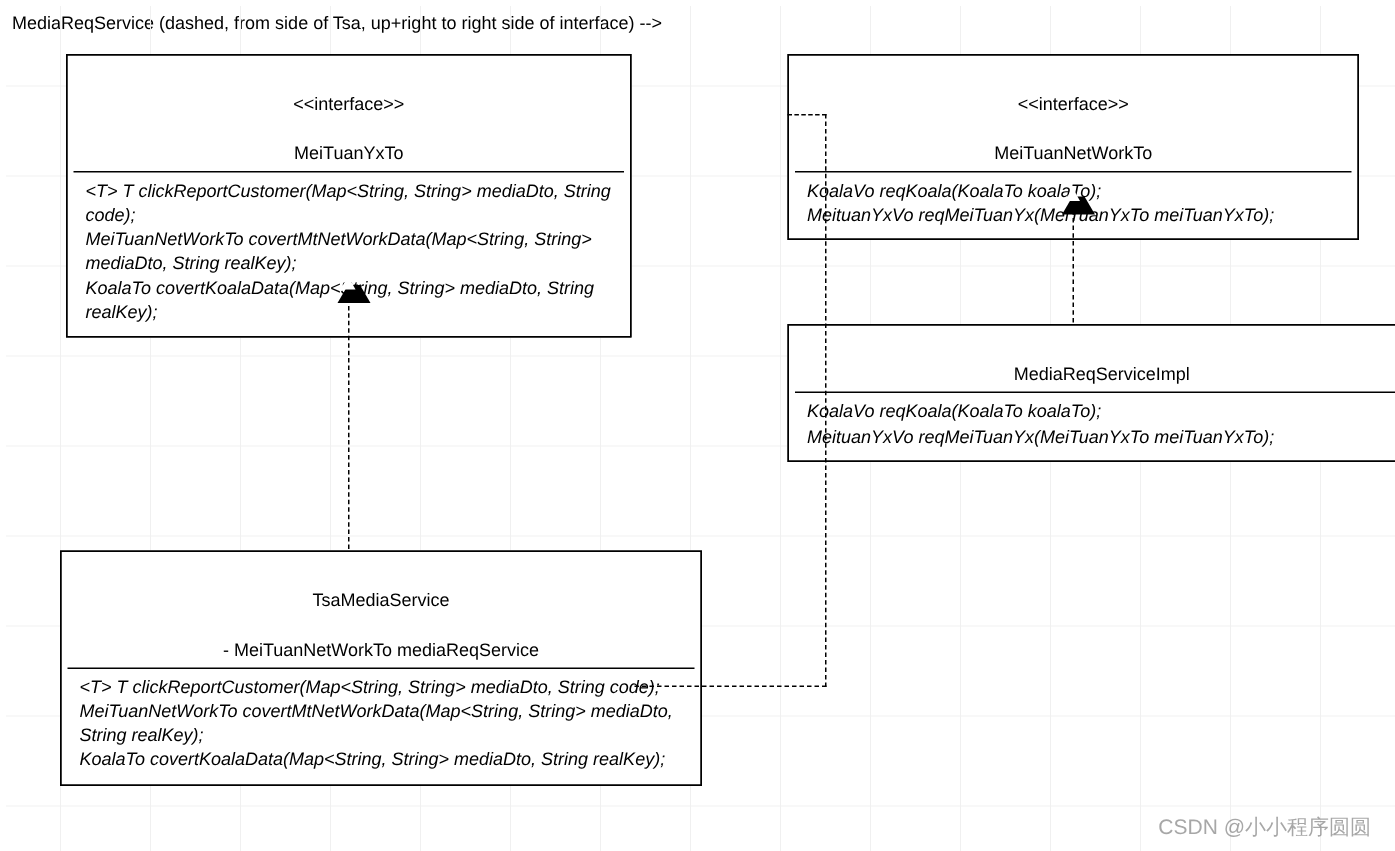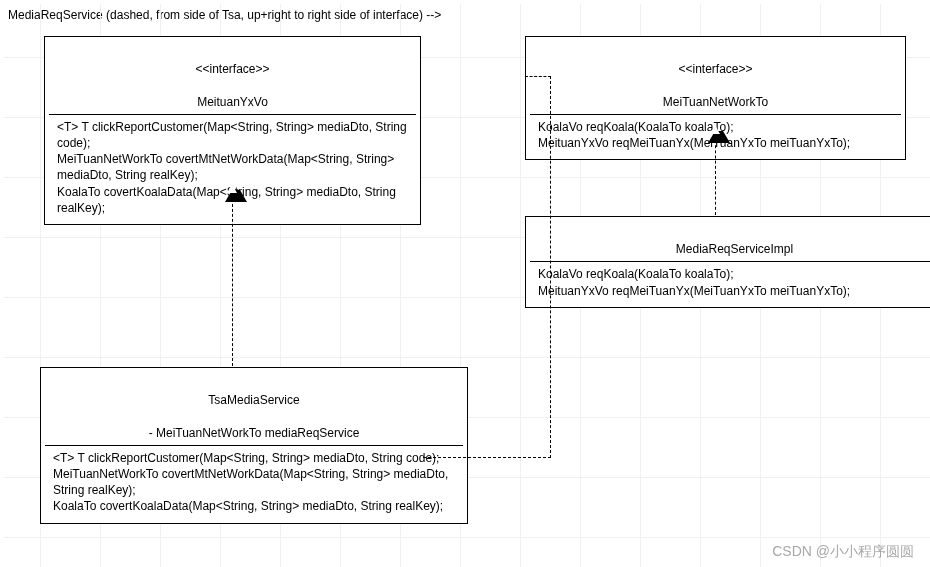--- a/index.html
+++ b/index.html
@@ -24,21 +24,21 @@
     position: absolute;
     background: #fff;
     border: 1px solid #000;
   }
   .sect {
     padding: 4px 8px;
     line-height: 1.35;
     white-space: pre-line;
     border-bottom: 1px solid #000;
   }
-  .sect:last-child { border-bottom: none; }
+  .sect:last-child { border-bottom: none; font-style: italic; }
   .sect.center { text-align: center; }
   .dash-v {
     position: absolute;
     border-left: 1.2px dashed #000;
   }
   .dash-h {
     position: absolute;
     border-top: 1.2px dashed #000;
   }
   .tri-up {
@@ -76,21 +76,21 @@
 </head>
 <body>
 <div class="grid"></div>
 
 
 
 
 <div class="uml-class" style="left:40px; top:32px; width:377px;">
   <div class="sect center">
     <span>&lt;&lt;interface&gt;&gt;</span><br>
-    <span>MeituanYxVo</span>
+    <span>MeiTuanYxTo</span>
   </div>
   <div class="sect">&lt;T&gt; T clickReportCustomer(Map&lt;String, String&gt; mediaDto, String code);
 MeiTuanNetWorkTo covertMtNetWorkData(Map&lt;String, String&gt; mediaDto, String realKey);
 KoalaTo covertKoalaData(Map&lt;String, String&gt; mediaDto, String realKey);</div>
 </div>
 
 
 <div class="uml-class" style="left:521px; top:32px; width:381px;">
   <div class="sect center">
     <span>&lt;&lt;interface&gt;&gt;</span><br>

